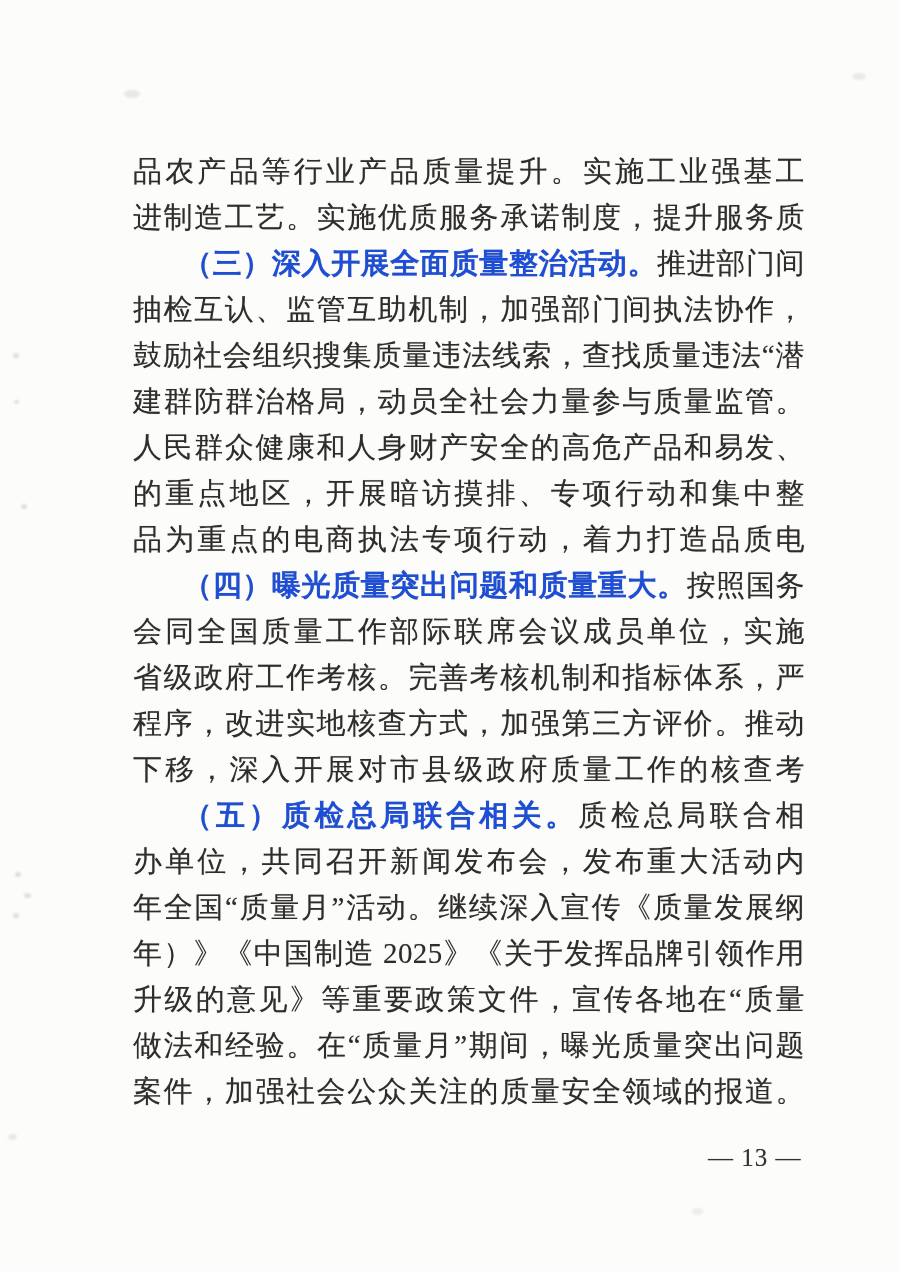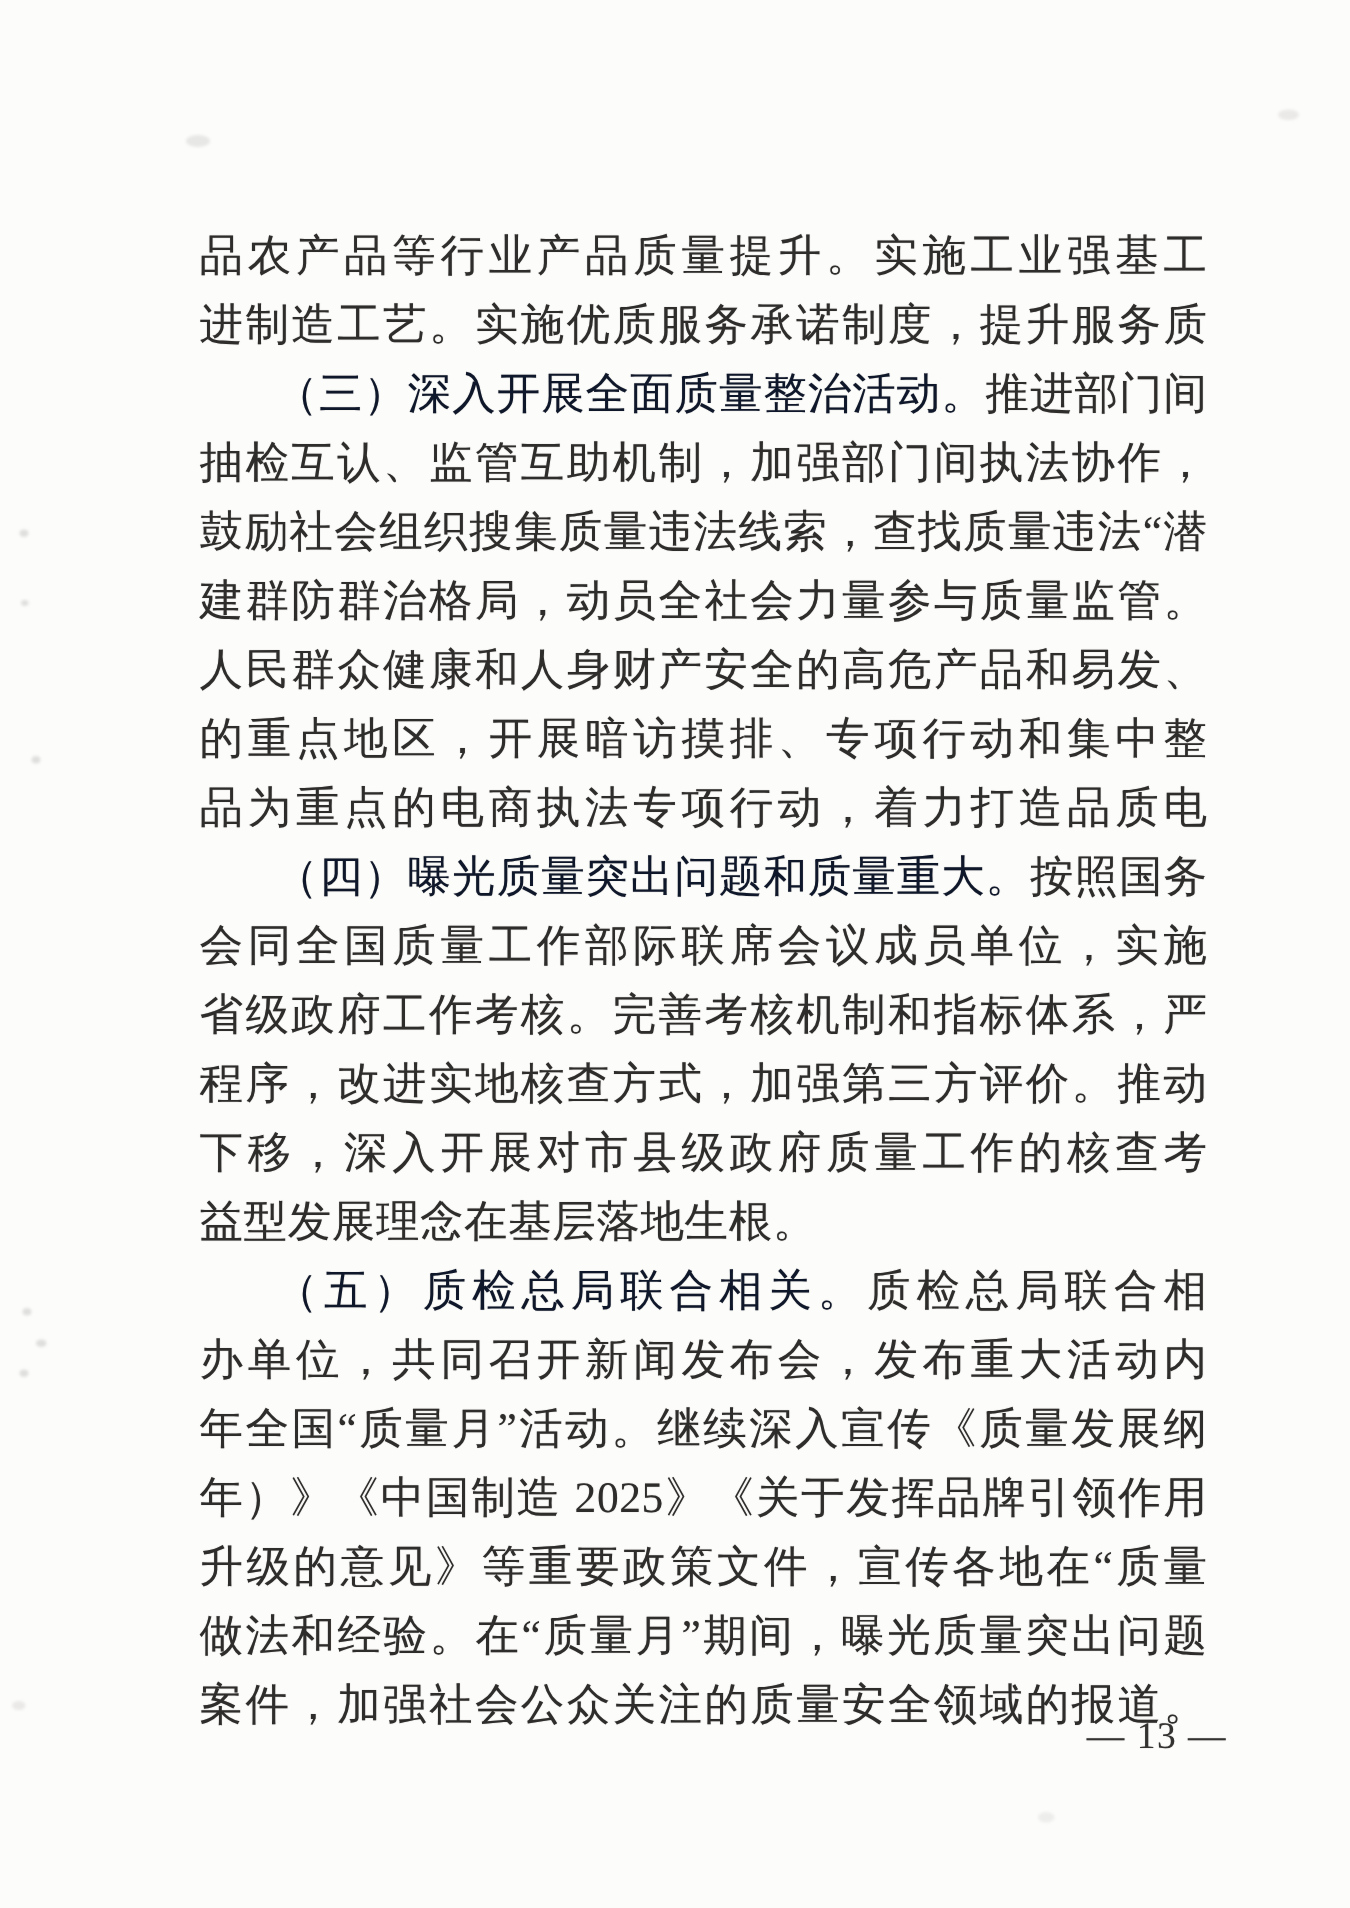--- a/index.html
+++ b/index.html
@@ -33,32 +33,32 @@
     text-shadow: 0 0 0.7px rgba(47,45,43,0.42);
     overflow: hidden;
   }
   .line.end {
     text-align-last: left;
   }
   .line.indent {
     text-indent: 50px;
   }
   .b {
-    font-weight: 400;
-    color: #0f172a;
+    font-weight: 700;
+    color: #1d4ed8;
   }
   .page-number {
     position: absolute;
     left: 708px;
     top: 1142px;
     width: 110px;
     height: 32px;
     line-height: 32px;
     font-size: 25px;
-    text-align: right;
+    text-align: left;
     letter-spacing: 1px;
     color: #343230;
     text-shadow: 0 0 0.7px rgba(47,45,43,0.4);
   }
   
   .smudge {
     position: absolute;
     border-radius: 50%;
     background: rgba(120,118,115,0.22);
     filter: blur(1.2px);
@@ -98,21 +98,20 @@
     <div class="line"><span class="b"></span><span>鼓励社会组织搜集质量违法线索，查找质量违法“潜规则”，构</span></div>
     <div class="line"><span class="b"></span><span>建群防群治格局，动员全社会力量参与质量监管。重点围绕关系</span></div>
     <div class="line"><span class="b"></span><span>人民群众健康和人身财产安全的高危产品和易发、高发质量违法</span></div>
     <div class="line"><span class="b"></span><span>的重点地区，开展暗访摸排、专项行动和集中整治。开展以消费</span></div>
     <div class="line end"><span class="b"></span><span>品为重点的电商执法专项行动，着力打造品质电商。</span></div>
     <div class="line indent"><span class="b">（四）曝光质量突出问题和质量重大。</span><span>按照国务院部署要求，</span></div>
     <div class="line"><span class="b"></span><span>会同全国质量工作部际联席会议成员单位，实施 2016-2017 年度</span></div>
     <div class="line"><span class="b"></span><span>省级政府工作考核。完善考核机制和指标体系，严格考核标准与</span></div>
     <div class="line"><span class="b"></span><span>程序，改进实地核查方式，加强第三方评价。推动考核工作重心</span></div>
     <div class="line"><span class="b"></span><span>下移，深入开展对市县级政府质量工作的核查考核，推进质量效</span></div>
-    <div class="line end"><span class="b"></span><span>益型发展理念在基层落地生根。</span></div>
     <div class="line indent"><span class="b">（五）质检总局联合相关。</span><span>质检总局联合相关“质量月”主</span></div>
     <div class="line"><span class="b"></span><span>办单位，共同召开新闻发布会，发布重大活动内容，正式启动 2017</span></div>
     <div class="line"><span class="b"></span><span>年全国“质量月”活动。继续深入宣传《质量发展纲要（2011—2020</span></div>
     <div class="line"><span class="b"></span><span>年）》《中国制造 2025》《关于发挥品牌引领作用推动供需结构</span></div>
     <div class="line"><span class="b"></span><span>升级的意见》等重要政策文件，宣传各地在“质量月”活动中的</span></div>
     <div class="line"><span class="b"></span><span>做法和经验。在“质量月”期间，曝光质量突出问题和质量重大</span></div>
     <div class="line"><span class="b"></span><span>案件，加强社会公众关注的质量安全领域的报道。动员传统媒体</span></div>
   </div>
 
   <div class="page-number">— 13 —</div>

